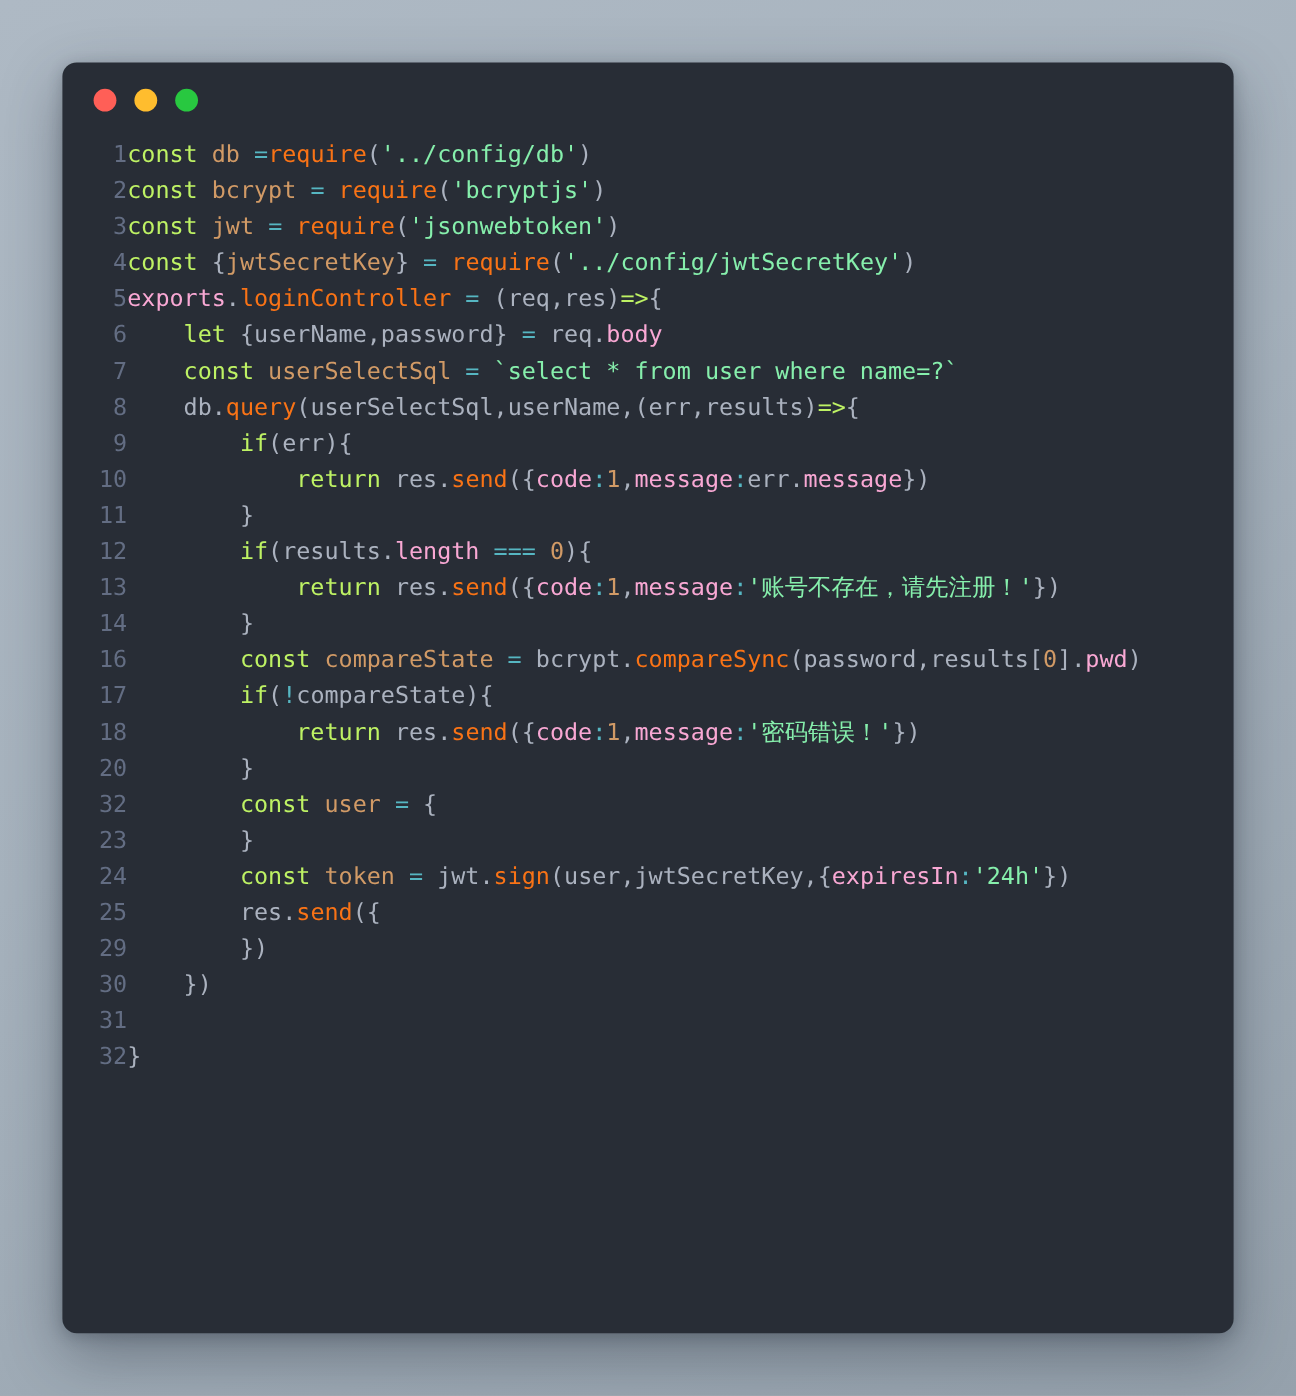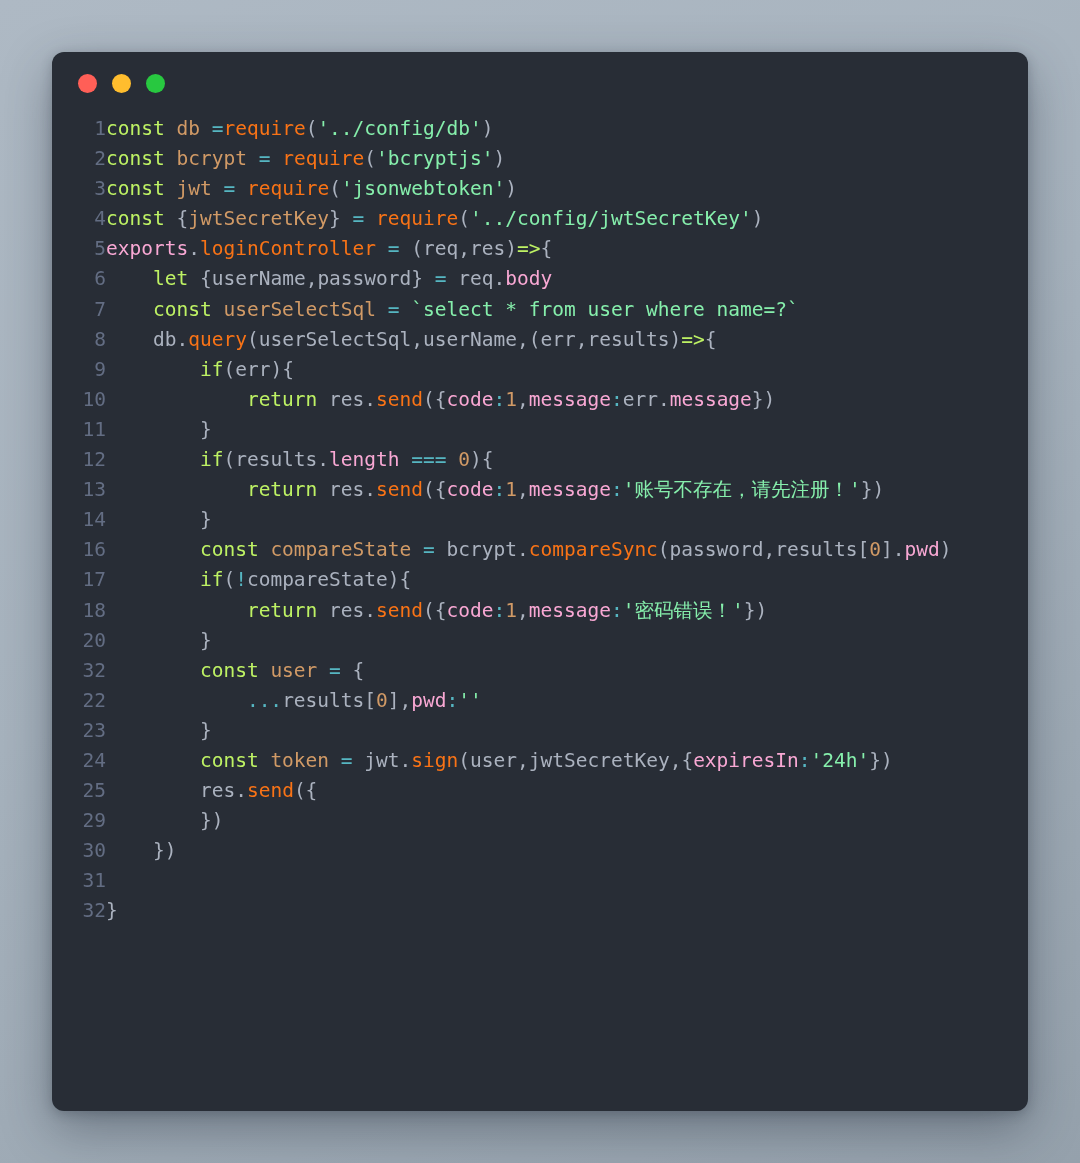--- a/index.html
+++ b/index.html
@@ -191,24 +191,20 @@
             <td class="ln">20</td>
             <td class="src">        <span class="pun">}</span></td>
           </tr>
 
 
           <tr>
             <td class="ln">32</td>
             <td class="src">        <span class="kw">const</span> <span class="var">user</span> <span class="op">=</span> <span class="pun">{</span></td>
           </tr>
 
-          <tr>
-            <td class="ln">22</td>
-            <td class="src">            <span class="op">...</span><span class="pl">results</span><span class="pun">[</span><span class="num">0</span><span class="pun">],</span><span class="prop">pwd</span><span class="op">:</span><span class="str">''</span></td>
-          </tr>
 
           <tr>
             <td class="ln">23</td>
             <td class="src">        <span class="pun">}</span></td>
           </tr>
 
           <tr>
             <td class="ln">24</td>
             <td class="src">        <span class="kw">const</span> <span class="var">token</span> <span class="op">=</span> <span class="pl">jwt</span><span class="pun">.</span><span class="fn">sign</span><span class="pun">(</span><span class="pl">user</span><span class="pun">,</span><span class="pl">jwtSecretKey</span><span class="pun">,{</span><span class="prop">expiresIn</span><span class="op">:</span><span class="str">'24h'</span><span class="pun">})</span></td>
           </tr>

